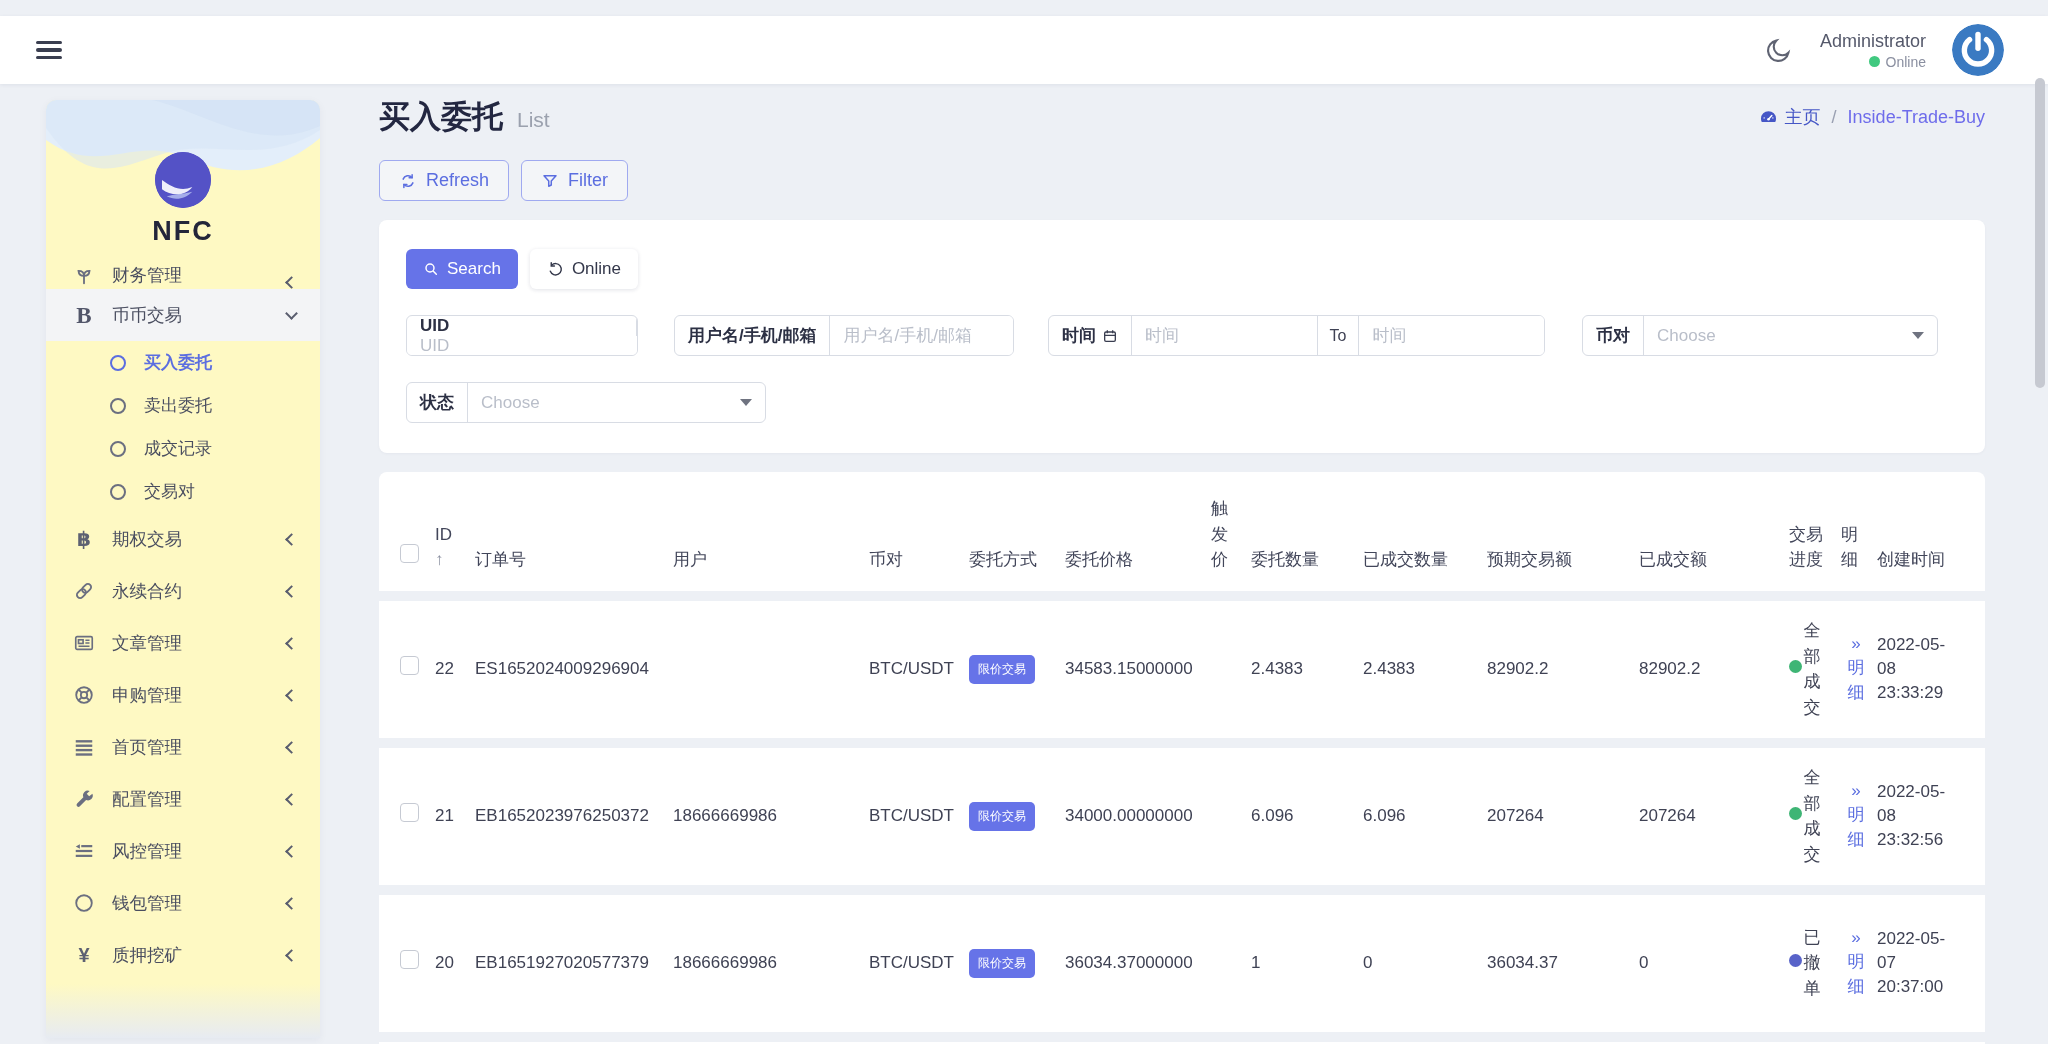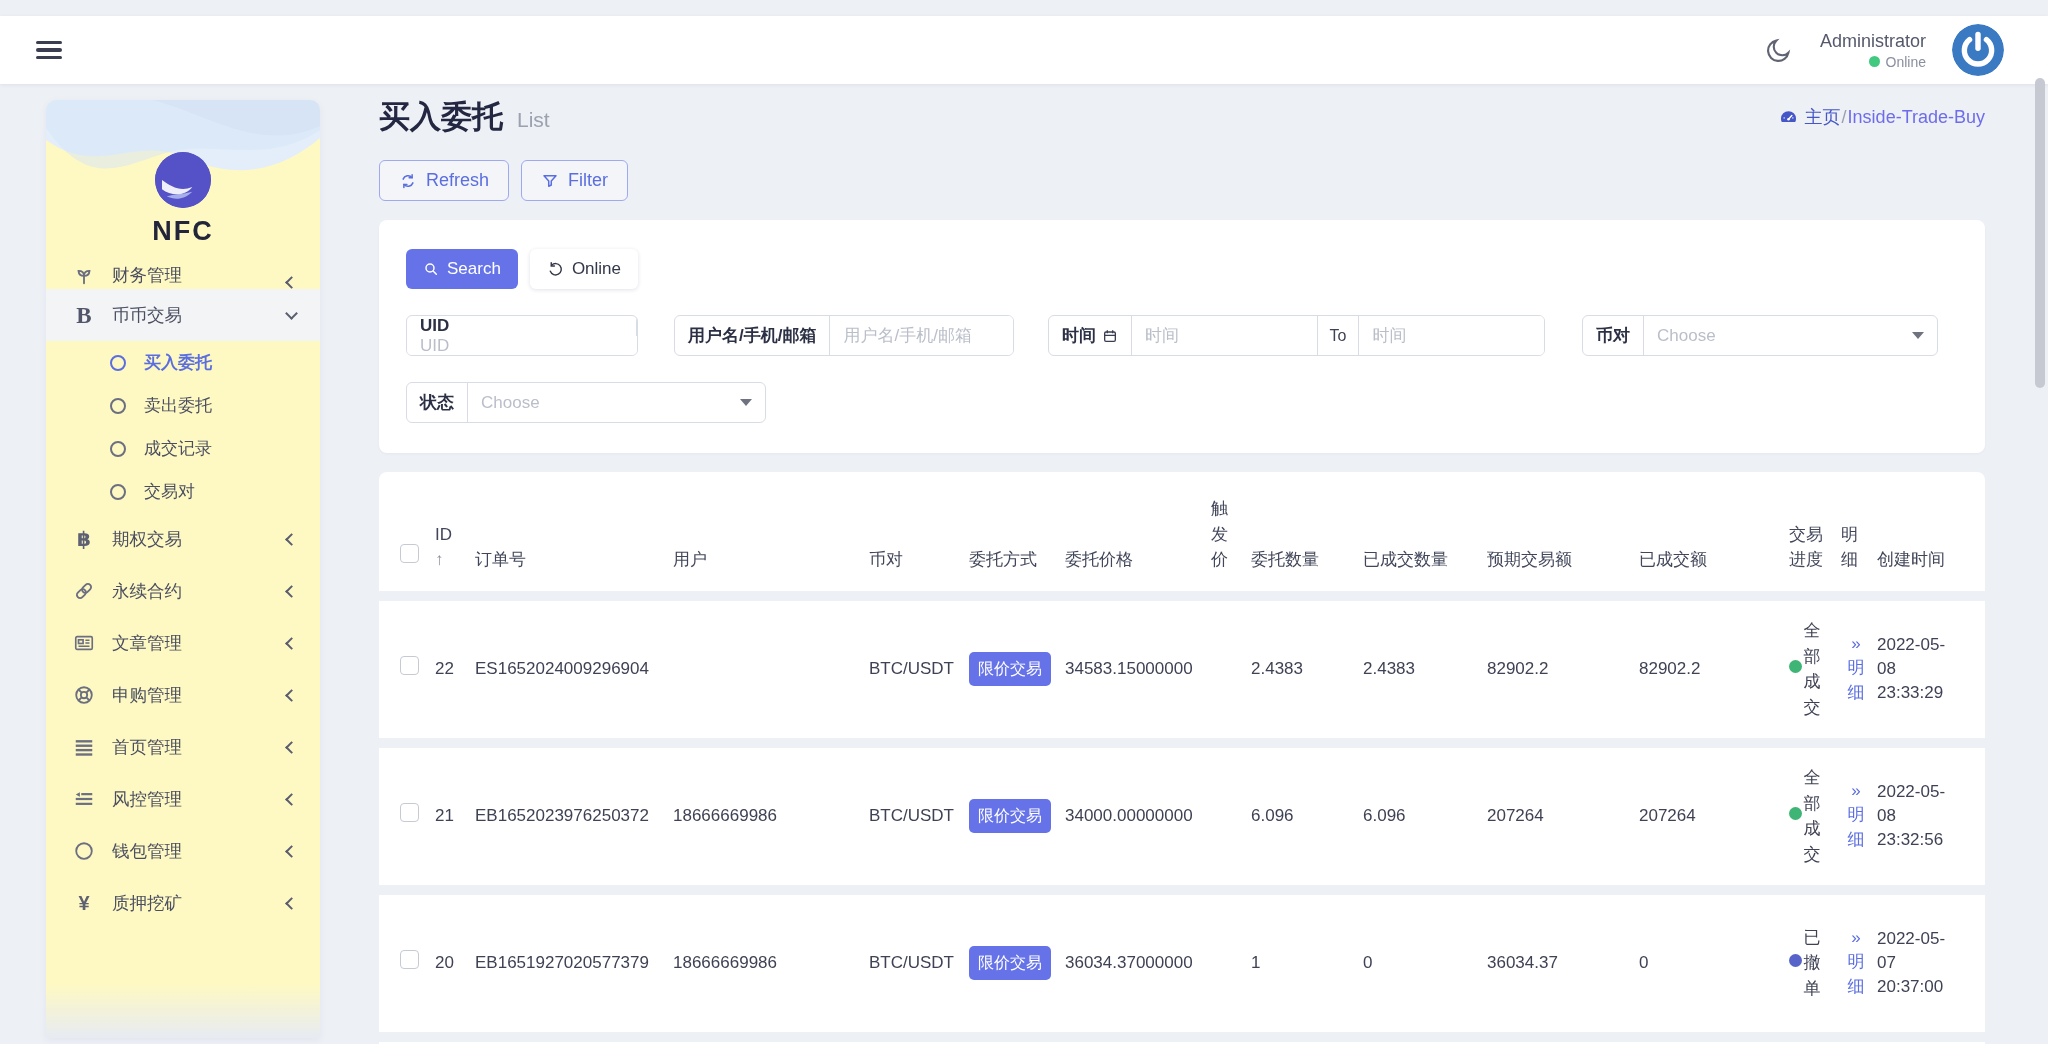--- a/index.html
+++ b/index.html
@@ -50,21 +50,21 @@
   .citem{height:43px;display:flex;align-items:center;padding-left:64px;cursor:pointer;color:#4a4e60;}
   .ccircle{width:16px;height:16px;border:2px solid #6b6f80;border-radius:50%;margin-right:18px;flex:0 0 auto;}
   .citem.active{color:#5b6ee0;font-weight:bold;}
   .citem.active .ccircle{border-color:#5b6ee0;}
   
   .main{position:absolute;left:379px;top:96px;width:1606px;}
   .page-head{display:flex;align-items:center;justify-content:space-between;}
   .title-line{display:flex;align-items:baseline;gap:14px;}
   .page-title{font-size:31px;font-weight:bold;color:#232741;}
   .page-subtitle{font-size:21px;color:#9ba1ae;}
-  .breadcrumb{display:flex;align-items:center;gap:1px;font-size:18px;}
+  .breadcrumb{display:flex;align-items:center;gap:11px;font-size:18px;}
   .bc-home{display:flex;align-items:center;gap:7px;color:#4556c6;cursor:pointer;}
   .bc-home svg{width:19px;height:19px;}
   .bc-sep{color:#9aa0b2;}
   .bc-current{color:#6e6ceb;}
   .toolbar{margin-top:22px;display:flex;gap:12px;}
   .obtn{height:41px;display:inline-flex;align-items:center;gap:9px;padding:0 19px;
     border:1px solid #9fa9f0;border-radius:6px;color:#5b6ee0;font-size:18px;background:rgba(255,255,255,.35);cursor:pointer;}
   .obtn svg{width:18px;height:18px;}
   
   .filter-card{margin-top:19px;background:#fff;border-radius:8px;box-shadow:0 1px 3px rgba(20,30,70,.04);
@@ -96,21 +96,21 @@
   
   .table-card{margin-top:19px;border-radius:8px 8px 0 0;overflow:hidden;}
   .tgrid{display:grid;grid-template-columns:56px 40px 198px 196px 100px 96px 146px 40px 112px 124px 152px 150px 52px 36px 112px;}
   .thead{background:#fff;align-items:end;padding:24px 0 18px;color:#42465a;font-size:17px;}
   .thead .hcell{padding-right:6px;line-height:1.45;}
   .sort-arrow{color:#8a8fa0;display:block;}
   .checkbox{width:19px;height:19px;border:1.6px solid #c6cad3;border-radius:4px;background:#fff;display:inline-block;cursor:pointer;}
   .c-check{padding-left:21px;}
   .trow{background:#fff;margin-top:10px;min-height:137px;align-items:center;color:#3f4254;font-size:17px;}
   .cell{padding-right:6px;line-height:1.4;}
-  .badge{display:inline-block;background:#6673e8;color:#fff;font-size:16px;padding:6px 9px;border-radius:5px;white-space:nowrap;}
+  .badge{display:inline-block;background:#6673e8;color:#fff;font-size:12px;padding:6px 9px;border-radius:5px;white-space:nowrap;}
   .vchars{display:inline-block;width:20px;word-break:break-all;line-height:1.5;text-align:center;}
   .f-progress{display:flex;flex-direction:row;align-items:center;width:40px;}
   .pdot{width:13px;height:13px;border-radius:50%;margin-bottom:5px;}
   .pdot.green{background:#3eb575;}
   .pdot.indigo{background:#5863c9;}
   .f-detail{display:flex;flex-direction:column;align-items:center;color:#5b6ee0;cursor:pointer;width:30px;}
   .f-detail .arr{line-height:1.3;}
   .created{display:inline-block;width:82px;}
 </style>
 </head>
@@ -240,20 +240,29 @@
       <div class="mitem">
     <span class="micon">
           <svg viewBox="0 0 24 24" fill="currentColor">
             <rect x="3" y="4.5" width="18" height="2.6"></rect>
             <rect x="3" y="9.3" width="18" height="2.6"></rect>
             <rect x="3" y="14.1" width="18" height="2.6"></rect>
             <rect x="3" y="18.9" width="18" height="2.6"></rect>
           </svg>
         </span>
     <span class="mlabel">首页管理</span>
+    <span class="chev left"></span>
+  </div>
+      <div class="mitem">
+    <span class="micon">
+          <svg viewBox="0 0 24 24" fill="currentColor">
+            <path d="M21.2 6.2a5.3 5.3 0 0 1-6.9 6.9l-6.8 6.8a2.1 2.1 0 0 1-3-3l6.8-6.8a5.3 5.3 0 0 1 6.9-6.9L15 6.4l2.6 2.6 3.6-2.8z"></path>
+          </svg>
+        </span>
+    <span class="mlabel">配置管理</span>
     <span class="chev left"></span>
   </div>
       <div class="mitem">
     <span class="micon">
           <svg viewBox="0 0 24 24" fill="currentColor">
             <path d="M7.5 4.5v5L3 7z"></path>
             <rect x="9" y="5.5" width="12" height="2.4"></rect>
             <rect x="3" y="10.8" width="18" height="2.4"></rect>
             <rect x="3" y="16.1" width="18" height="2.4"></rect>
           </svg>

